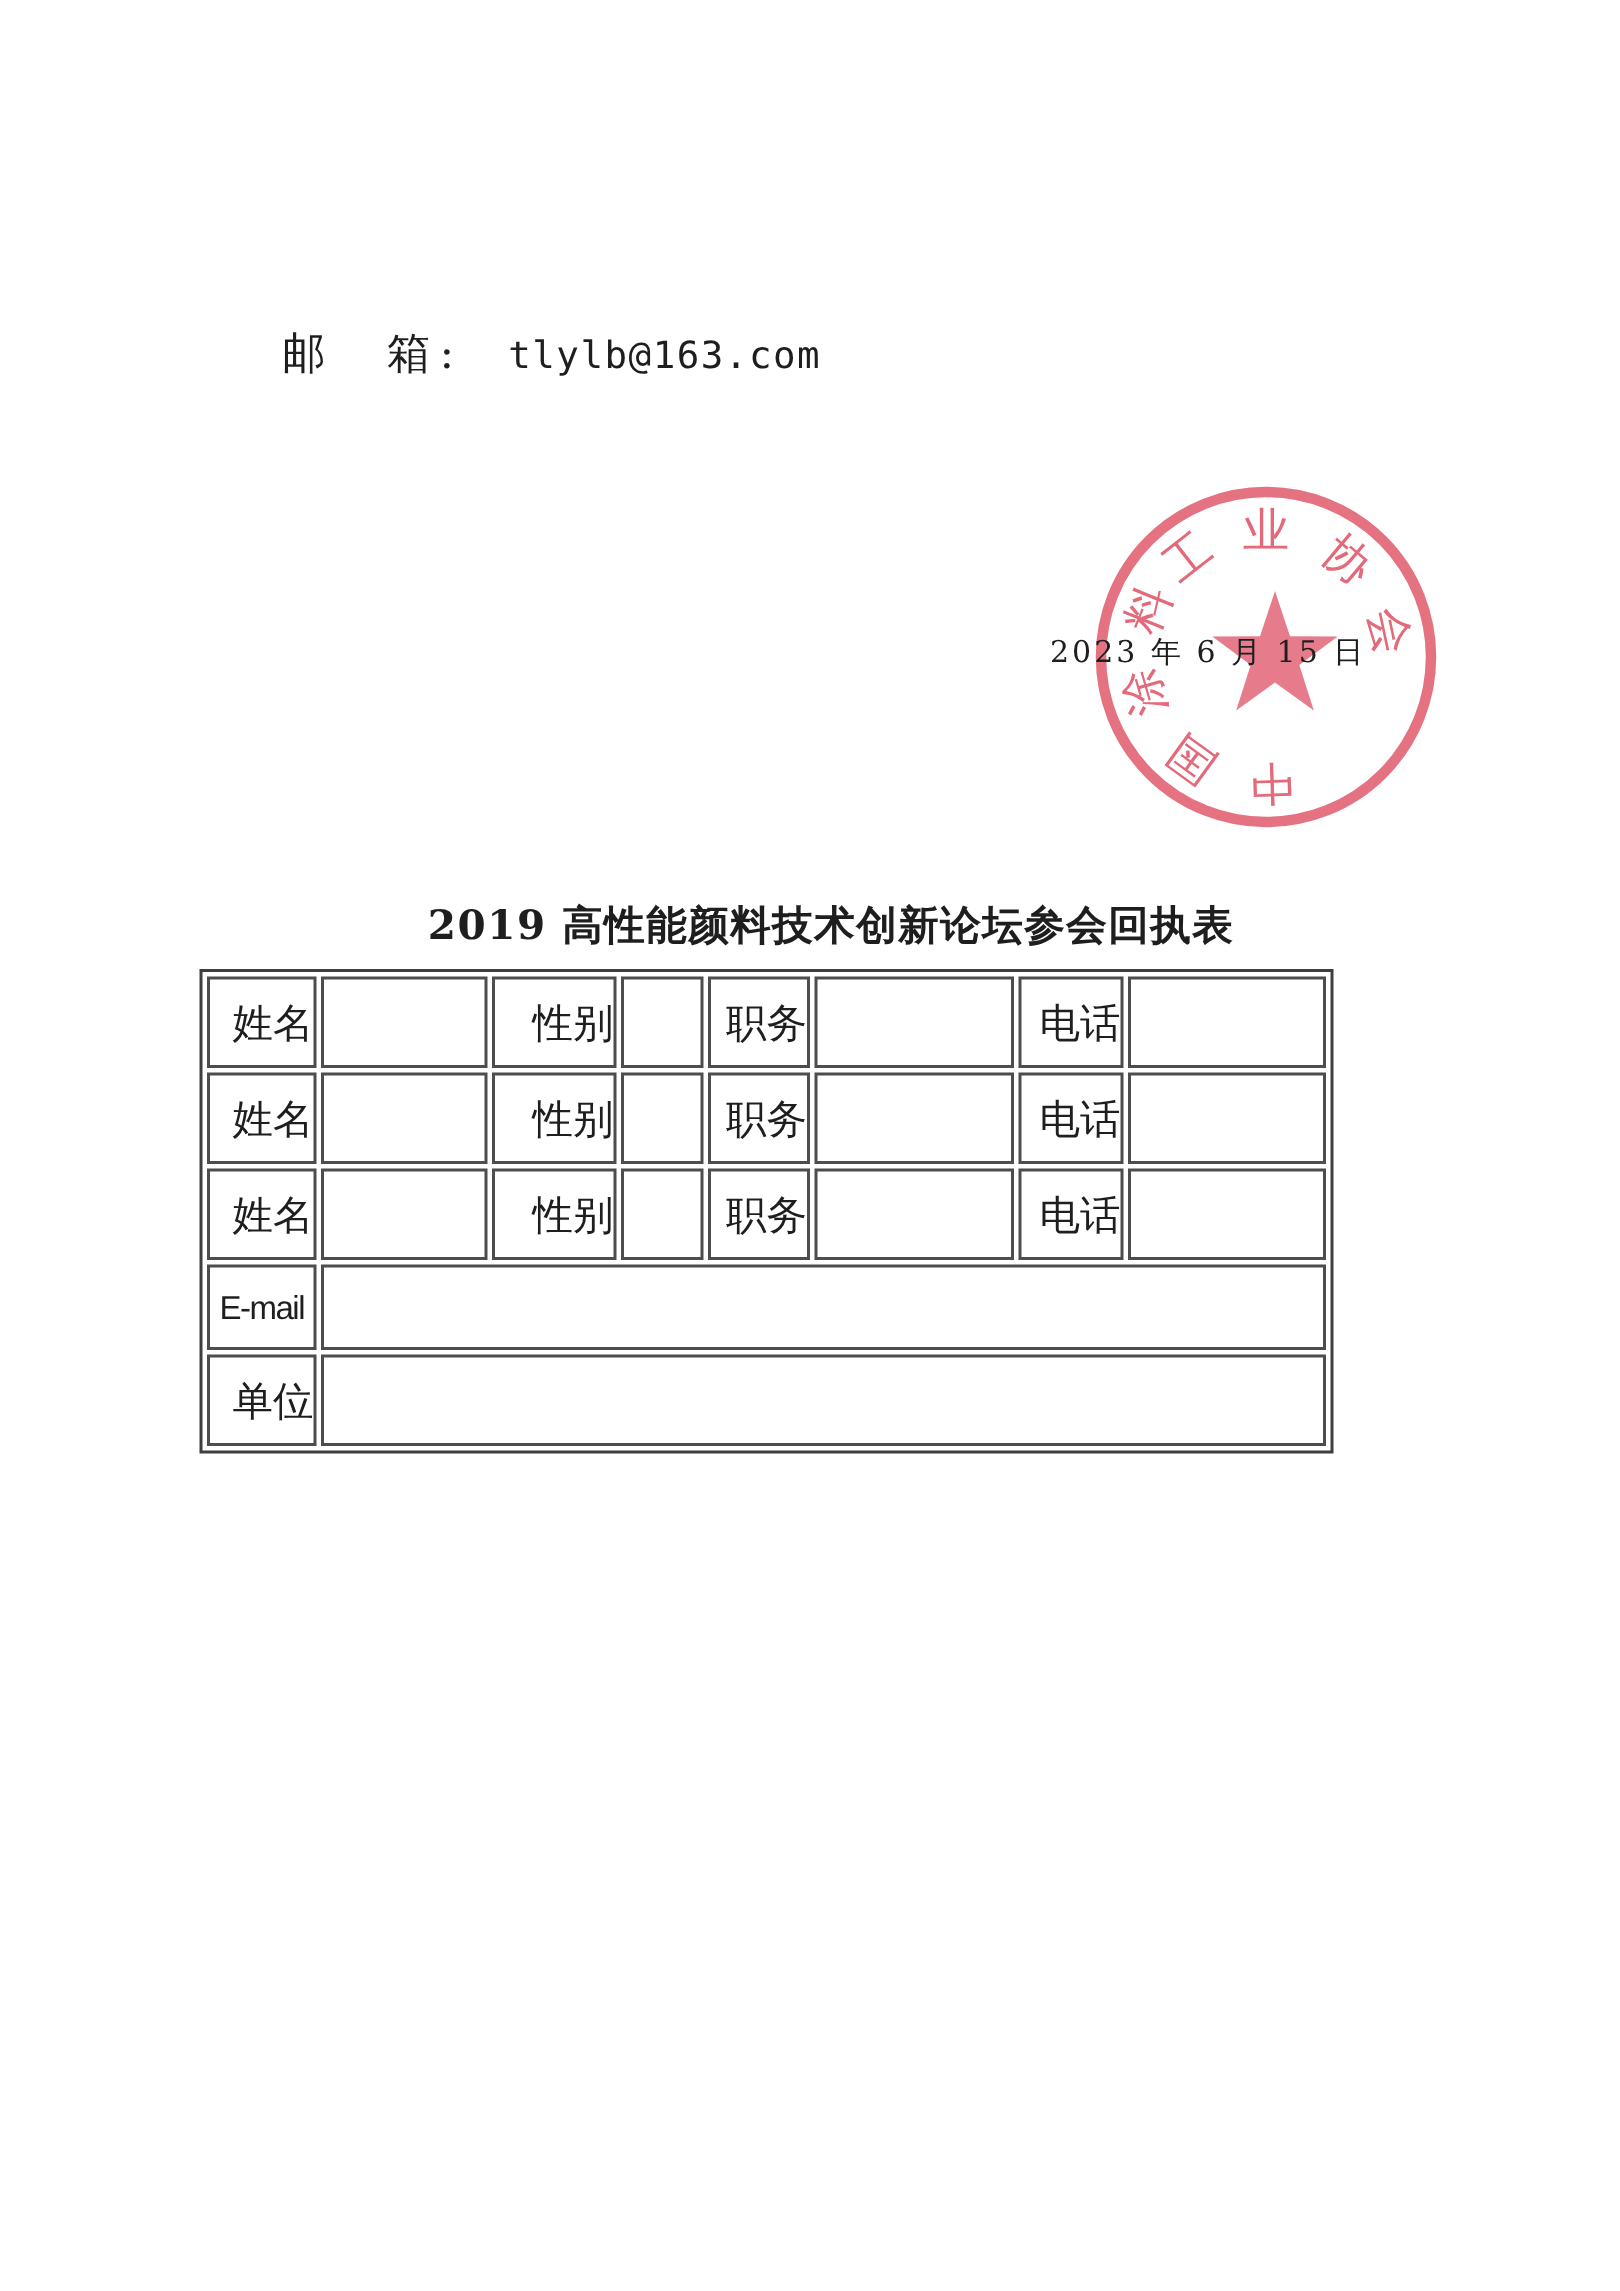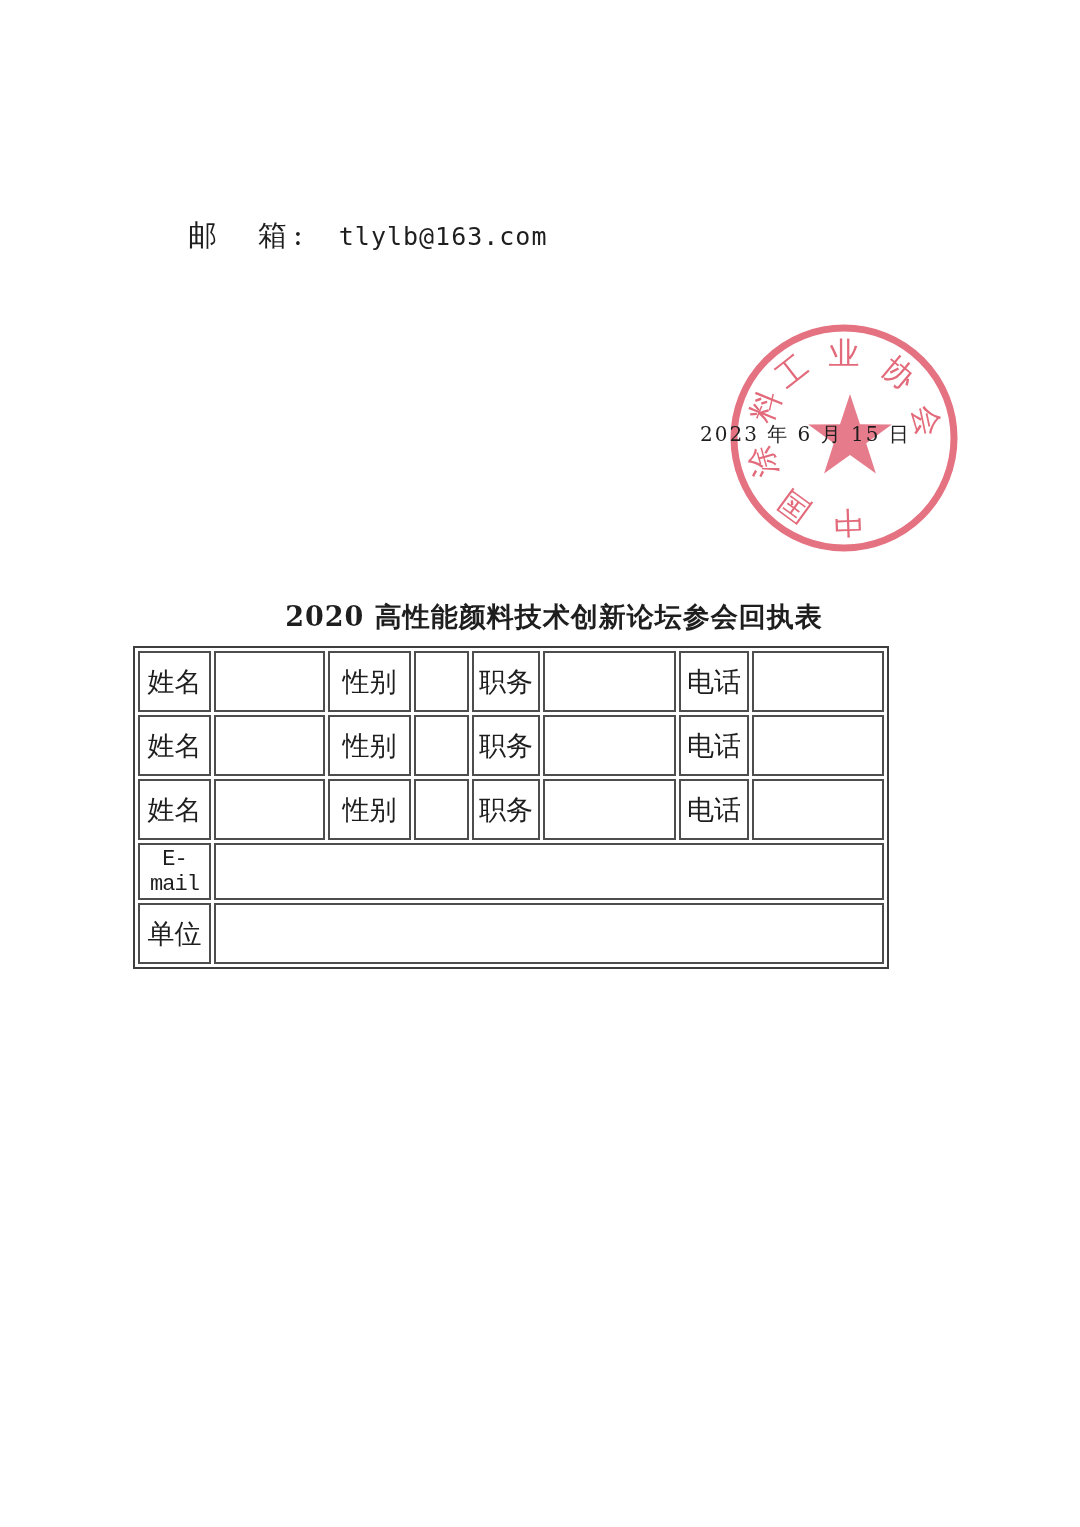--- a/index.html
+++ b/index.html
@@ -76,29 +76,29 @@
     table-layout:fixed;
   }
   .reply-table td{
     border:2px solid #4d4d4d;
     background:#ffffff;
     vertical-align:middle;
     padding:0;
     overflow:hidden;
   }
   .reply-table td.lbl{
-    text-align:center;
+    text-align:right;
     font-size:27px;
   }
   .reply-table tr.person td{height:57px;}
   .reply-table tr.email-row td{height:53px;}
   .reply-table tr.org-row td{height:57px;}
   td.email-lbl{
     text-align:center;
-    font-family:Liberation Mono, monospace;
+    font-family:Liberation Sans, sans-serif;
     font-size:22px;letter-spacing:-1px;
   }
 </style>
 </head>
 <body>
 
 <div class="page">
 
   <div class="email-line">
     <span class="cjk">邮　箱:</span><span class="mono">tlylb@163.com</span>
@@ -112,21 +112,21 @@
     <text class="seal-char" transform="translate(120,120) rotate(-106) translate(0,-74)" fill="#dc4a5e">涂</text>
     <text class="seal-char" transform="translate(120,120) rotate(-68) translate(0,-74)" fill="#dc4a5e">料</text>
     <text class="seal-char" transform="translate(120,120) rotate(-38) translate(0,-74)" fill="#dc4a5e">工</text>
     <text class="seal-char" transform="translate(120,120) rotate(0) translate(0,-74)" fill="#dc4a5e">业</text>
     <text class="seal-char" transform="translate(120,120) rotate(40) translate(0,-74)" fill="#dc4a5e">协</text>
     <text class="seal-char" transform="translate(120,120) rotate(78) translate(0,-74)" fill="#dc4a5e">会</text>
   </svg>
 
   <div class="stamp-date">2023 年 6 月 15 日</div>
 
-  <div class="form-title">2020 高性能颜料技术创新论坛参会回执表</div>
+  <div class="form-title">2019 高性能颜料技术创新论坛参会回执表</div>
 
   <table class="reply-table">
     <colgroup>
       <col style="width:73px">
         <col style="width:111px">
         <col style="width:83px">
         <col style="width:55px">
       <col style="width:68px">
         <col style="width:133px">
         <col style="width:70px">

